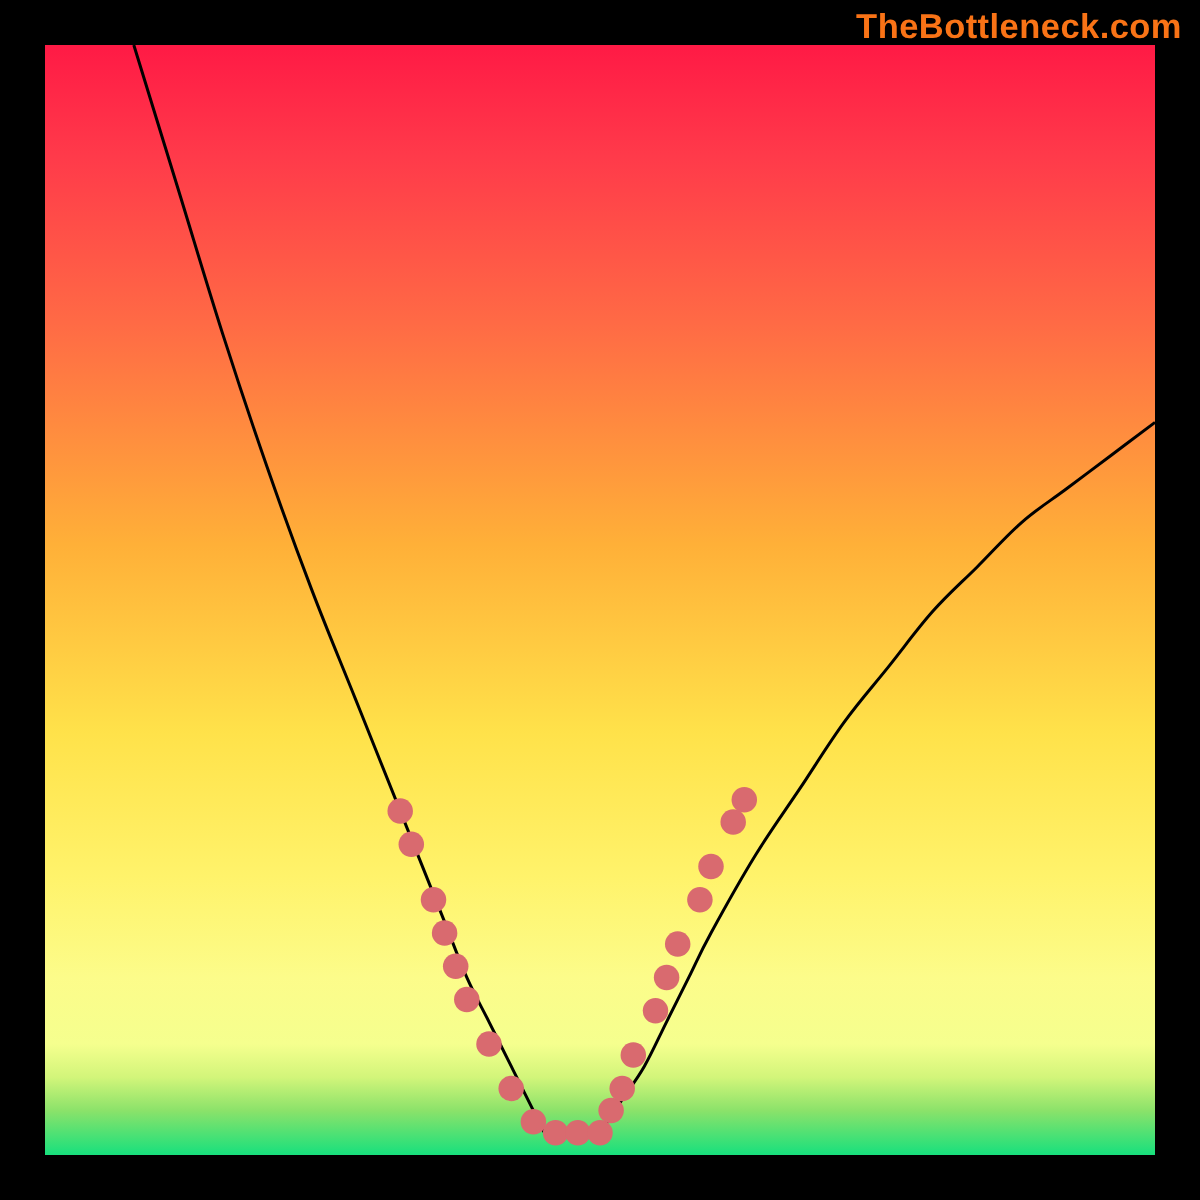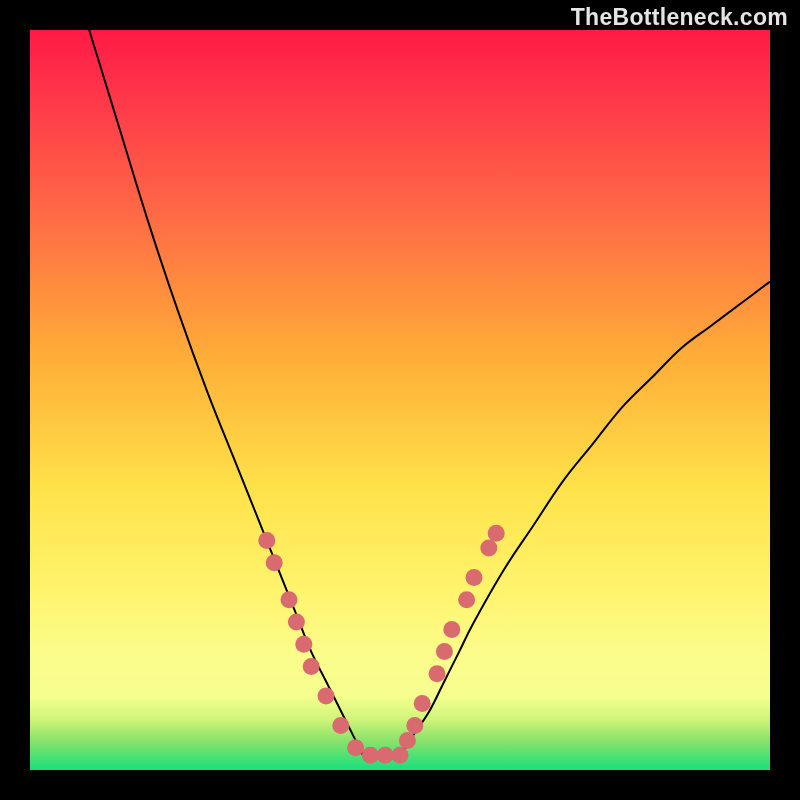--- a/index.html
+++ b/index.html
@@ -29,21 +29,21 @@
       #8be26a 96%,
       #17e07d 100%);
   }
   .watermark {
     position: absolute;
     top: 4px;
     right: 12px;
     font-family: Arial, Helvetica, sans-serif;
     font-size: 23px;
     font-weight: 600;
-    color: #e5e5e5;
+    color: #f97316;
     letter-spacing: 0.3px;
   }
   svg.curves {
     position: absolute;
     left: 0; top: 0;
     width: 740px; height: 740px;
     overflow: visible;
   }
   .curve { fill: none; stroke: #000; stroke-width: 2; }
   .dot { fill: #d96a6f; }

